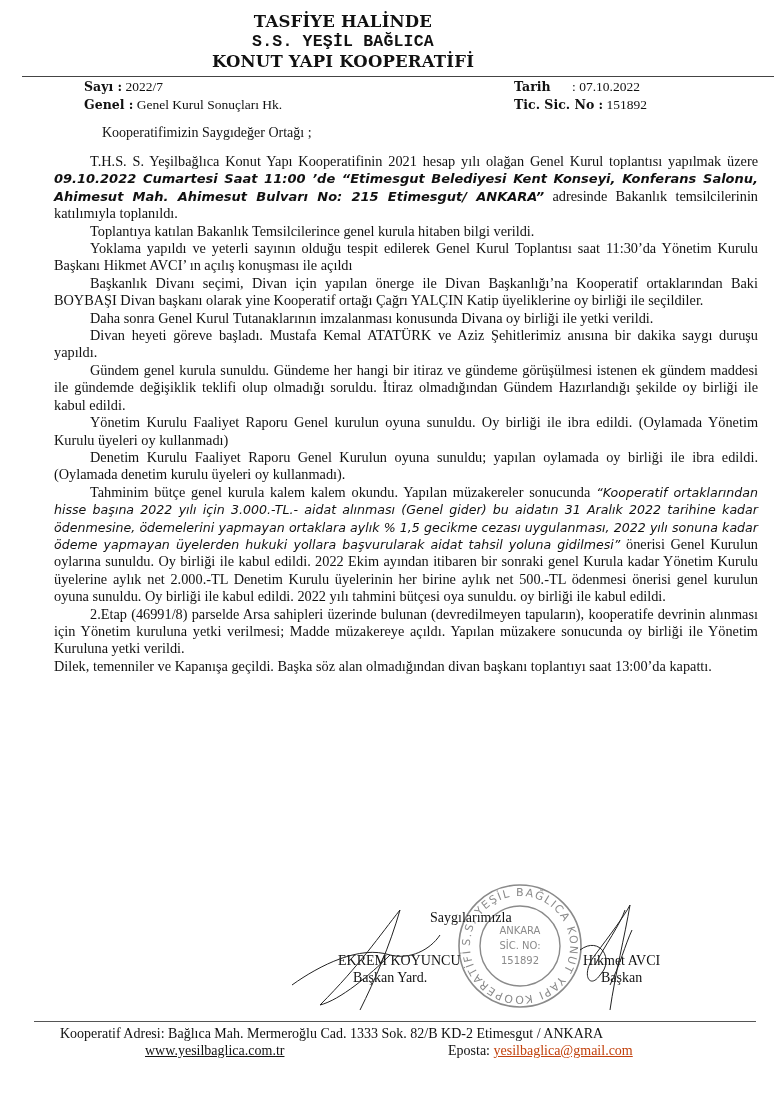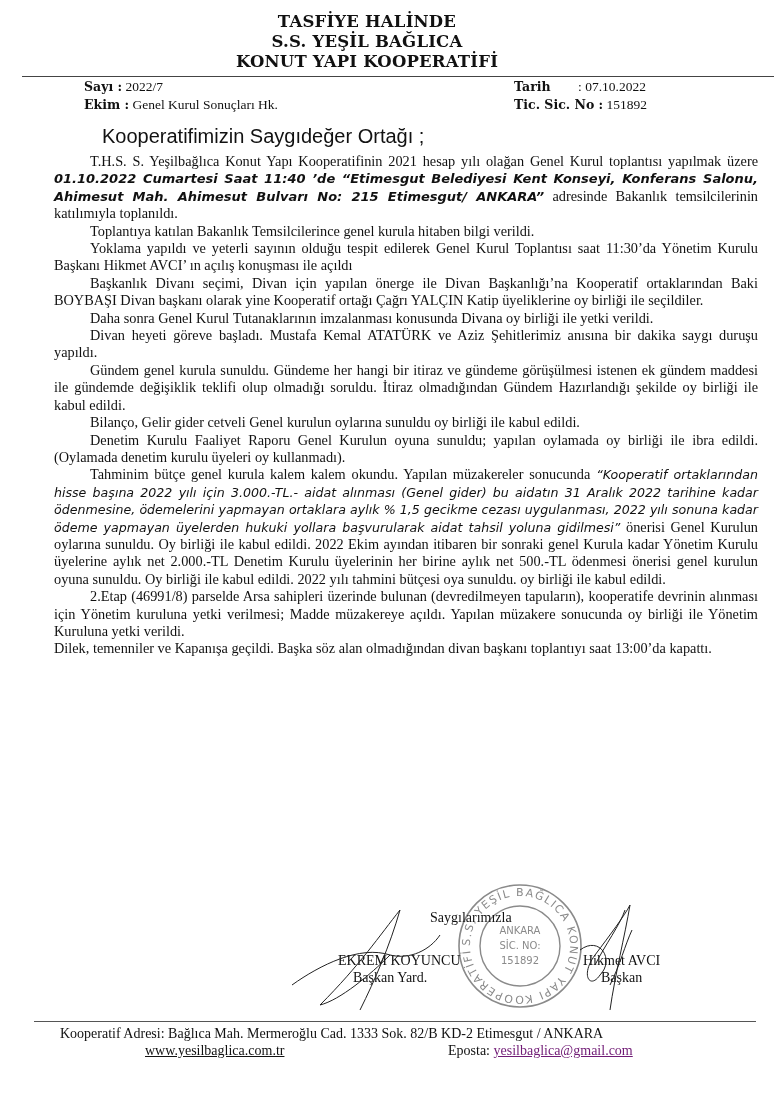--- a/index.html
+++ b/index.html
@@ -1,82 +1,82 @@
 <!DOCTYPE html>
 <html><head>
 <meta charset="utf-8">
 <style>
   html, body { margin: 0; padding: 0; background: #ffffff; }
   body { width: 774px; height: 1093px; position: relative; overflow: hidden; color: #111; font-family: "DejaVu Serif", serif; }
   .page { position: absolute; left: 0; top: 0; width: 774px; height: 1093px; }
-  .title { position: absolute; left: 0; width: 686px; text-align: center; font-family: "DejaVu Serif", serif; font-weight: bold; font-size: 16.5px; letter-spacing: 0.2px; padding-left: 24px; }
-  .t1 { top: 12px; } .t2 { top: 32px; } .t3 { top: 52px; }
+  .title { position: absolute; left: 0; width: 686px; text-align: center; font-family: "DejaVu Serif", serif; font-weight: bold; font-size: 16.5px; letter-spacing: 0.2px; }
+  .t1 { top: 12px; } .t2 { top: 32px; font-family: Liberation Mono, monospace; } .t3 { top: 52px; }
   .hr-top { position: absolute; left: 22px; top: 76px; width: 752px; height: 1px; background: #444; }
   .meta { position: absolute; font-size: 13.5px; font-family: "Liberation Serif", serif; }
   .meta b { font-family: "DejaVu Serif", serif; font-size: 12.5px; }
   .m1 { left: 84px; top: 79px; } .m2 { left: 84px; top: 97px; }
   .m3 { left: 514px; top: 79px; } .m4 { left: 514px; top: 97px; }
-  .salute { position: absolute; left: 102px; top: 125px; font-family: Liberation Sans, sans-serif; font-size: 20px; }
+  .salute { position: absolute; left: 102px; top: 125px; font-family: Liberation Serif, serif; font-size: 14px; }
   .body { position: absolute; left: 54px; top: 153px; width: 704px; font-family: "Liberation Serif", serif; font-size: 14.3px; line-height: 17.4px; text-align: justify; }
   .body p { margin: 0; text-indent: 36px; }
   .body p.noindent { text-indent: 0; }
   .bi { font-weight: bold; font-style: italic; font-family: "DejaVu Sans", sans-serif; font-size: 13px; }
   .it { font-style: italic; font-family: "DejaVu Sans", sans-serif; font-size: 12.6px; }
   .sig { position: absolute; font-family: "Liberation Serif", serif; font-size: 14px; }
   .s-regards { left: 430px; top: 910px; }
   .s-n1 { left: 338px; top: 953px; } .s-r1 { left: 353px; top: 970px; }
   .s-n2 { left: 583px; top: 953px; } .s-r2 { left: 601px; top: 970px; }
   .stamp { position: absolute; left: 456px; top: 882px; width: 128px; height: 128px; }
   .sigsvg { position: absolute; left: 280px; top: 905px; width: 420px; height: 110px; }
   .hr-bot { position: absolute; left: 34px; top: 1021px; width: 722px; height: 1px; background: #555; }
   .foot { position: absolute; font-family: "Liberation Serif", serif; font-size: 14px; }
   .f1 { left: 60px; top: 1026px; }
   .f2 { left: 145px; top: 1043px; text-decoration: underline; }
   .f3 { left: 448px; top: 1043px; }
-  .f3 a { color: #701a75; text-decoration: underline; }
+  .f3 a { color: #c2410c; text-decoration: underline; }
   .f2 { color: #111; }
 </style>
 </head>
 <body>
 
 <div class="page">
 
   <div class="title t1">TASFİYE HALİNDE</div>
   <div class="title t2">S.S. YEŞİL BAĞLICA</div>
   <div class="title t3">KONUT YAPI  KOOPERATİFİ</div>
   <div class="hr-top"></div>
 
   <div class="meta m1">
     <b>Sayı :</b>
     <span>2022/7</span>
   </div>
   <div class="meta m2">
-    <b>Ekim :</b>
+    <b>Genel :</b>
     <span>Genel Kurul Sonuçları Hk.</span>
   </div>
   <div class="meta m3">
     <b>Tarih</b>
-    <span style="margin-left:24px">: 07.10.2022</span>
+    <span style="margin-left:18px">: 07.10.2022</span>
   </div>
   <div class="meta m4">
     <b>Tic. Sic. No :</b>
     <span>151892</span>
   </div>
 
   <div class="salute">Kooperatifimizin Saygıdeğer Ortağı ;</div>
 
   <div class="body">
-    <p><span>T.H.S. S. Yeşilbağlıca Konut Yapı Kooperatifinin 2021 hesap yılı olağan Genel Kurul toplantısı yapılmak üzere </span><span class="bi">01.10.2022 Cumartesi Saat 11:40 ’de “Etimesgut Belediyesi Kent Konseyi, Konferans Salonu, Ahimesut Mah. Ahimesut Bulvarı No: 215 Etimesgut/ ANKARA”</span><span> adresinde Bakanlık temsilcilerinin katılımıyla toplanıldı.</span></p>
+    <p><span>T.H.S. S. Yeşilbağlıca Konut Yapı Kooperatifinin 2021 hesap yılı olağan Genel Kurul toplantısı yapılmak üzere </span><span class="bi">09.10.2022 Cumartesi Saat 11:00 ’de “Etimesgut Belediyesi Kent Konseyi, Konferans Salonu, Ahimesut Mah. Ahimesut Bulvarı No: 215 Etimesgut/ ANKARA”</span><span> adresinde Bakanlık temsilcilerinin katılımıyla toplanıldı.</span></p>
     <p>Toplantıya katılan Bakanlık Temsilcilerince genel kurula hitaben bilgi verildi.</p>
     <p>Yoklama yapıldı ve yeterli sayının olduğu tespit edilerek Genel Kurul Toplantısı saat 11:30’da Yönetim Kurulu Başkanı Hikmet AVCI’ ın  açılış konuşması ile açıldı</p>
     <p>Başkanlık Divanı seçimi, Divan için yapılan önerge ile Divan Başkanlığı’na Kooperatif ortaklarından Baki BOYBAŞI Divan başkanı olarak yine Kooperatif ortağı Çağrı YALÇIN Katip üyeliklerine oy birliği ile seçildiler.</p>
     <p>Daha sonra Genel Kurul Tutanaklarının imzalanması konusunda Divana oy birliği ile yetki verildi.</p>
     <p>Divan heyeti göreve başladı. Mustafa Kemal ATATÜRK ve Aziz Şehitlerimiz anısına bir dakika saygı duruşu yapıldı.</p>
     <p>Gündem genel kurula sunuldu. Gündeme her hangi bir itiraz ve gündeme  görüşülmesi istenen ek gündem maddesi ile gündemde değişiklik teklifi olup olmadığı soruldu. İtiraz olmadığından Gündem Hazırlandığı şekilde oy birliği ile kabul edildi.</p>
-    <p>Bilanço, Gelir gider cetveli Genel kurulun oylarına sunuldu oy birliği ile kabul edildi.</p>
+    <p>Yönetim Kurulu Faaliyet Raporu Genel kurulun oyuna sunuldu. Oy birliği ile ibra edildi. (Oylamada Yönetim Kurulu üyeleri oy kullanmadı)</p>
     <p>Denetim Kurulu Faaliyet Raporu Genel Kurulun oyuna sunuldu; yapılan oylamada oy birliği ile ibra edildi. (Oylamada denetim kurulu üyeleri oy kullanmadı).</p>
     <p><span>Tahminim bütçe genel kurula kalem kalem okundu. Yapılan müzakereler sonucunda </span><span class="it">“Kooperatif ortaklarından hisse başına 2022 yılı için 3.000.-TL.- aidat alınması (Genel gider) bu aidatın 31 Aralık 2022 tarihine kadar ödenmesine, ödemelerini yapmayan ortaklara aylık % 1,5 gecikme cezası uygulanması, 2022 yılı sonuna kadar ödeme yapmayan üyelerden hukuki yollara başvurularak aidat tahsil yoluna gidilmesi”</span><span>  önerisi Genel Kurulun  oylarına sunuldu. Oy birliği ile kabul edildi. 2022 Ekim ayından itibaren bir sonraki genel Kurula kadar Yönetim Kurulu üyelerine aylık net 2.000.-TL Denetim Kurulu üyelerinin her birine aylık net 500.-TL ödenmesi önerisi genel kurulun oyuna sunuldu. Oy birliği ile kabul edildi. 2022 yılı tahmini bütçesi oya sunuldu. oy birliği ile kabul edildi.</span></p>
     <p>2.Etap (46991/8) parselde Arsa sahipleri üzerinde bulunan (devredilmeyen tapuların), kooperatife devrinin alınması için Yönetim kuruluna yetki verilmesi; Madde müzakereye açıldı. Yapılan müzakere sonucunda oy birliği ile Yönetim Kuruluna yetki verildi.</p>
     <p class="noindent">Dilek, temenniler ve Kapanışa geçildi. Başka söz alan olmadığından divan başkanı toplantıyı saat 13:00’da kapattı.</p>
   </div>
 
   <svg class="stamp" viewBox="0 0 128 128">
     <defs>
       <path id="ringpath" d="M64,64 m-50,0 a50,50 0 1,1 100,0 a50,50 0 1,1 -100,0"></path>
     </defs>

